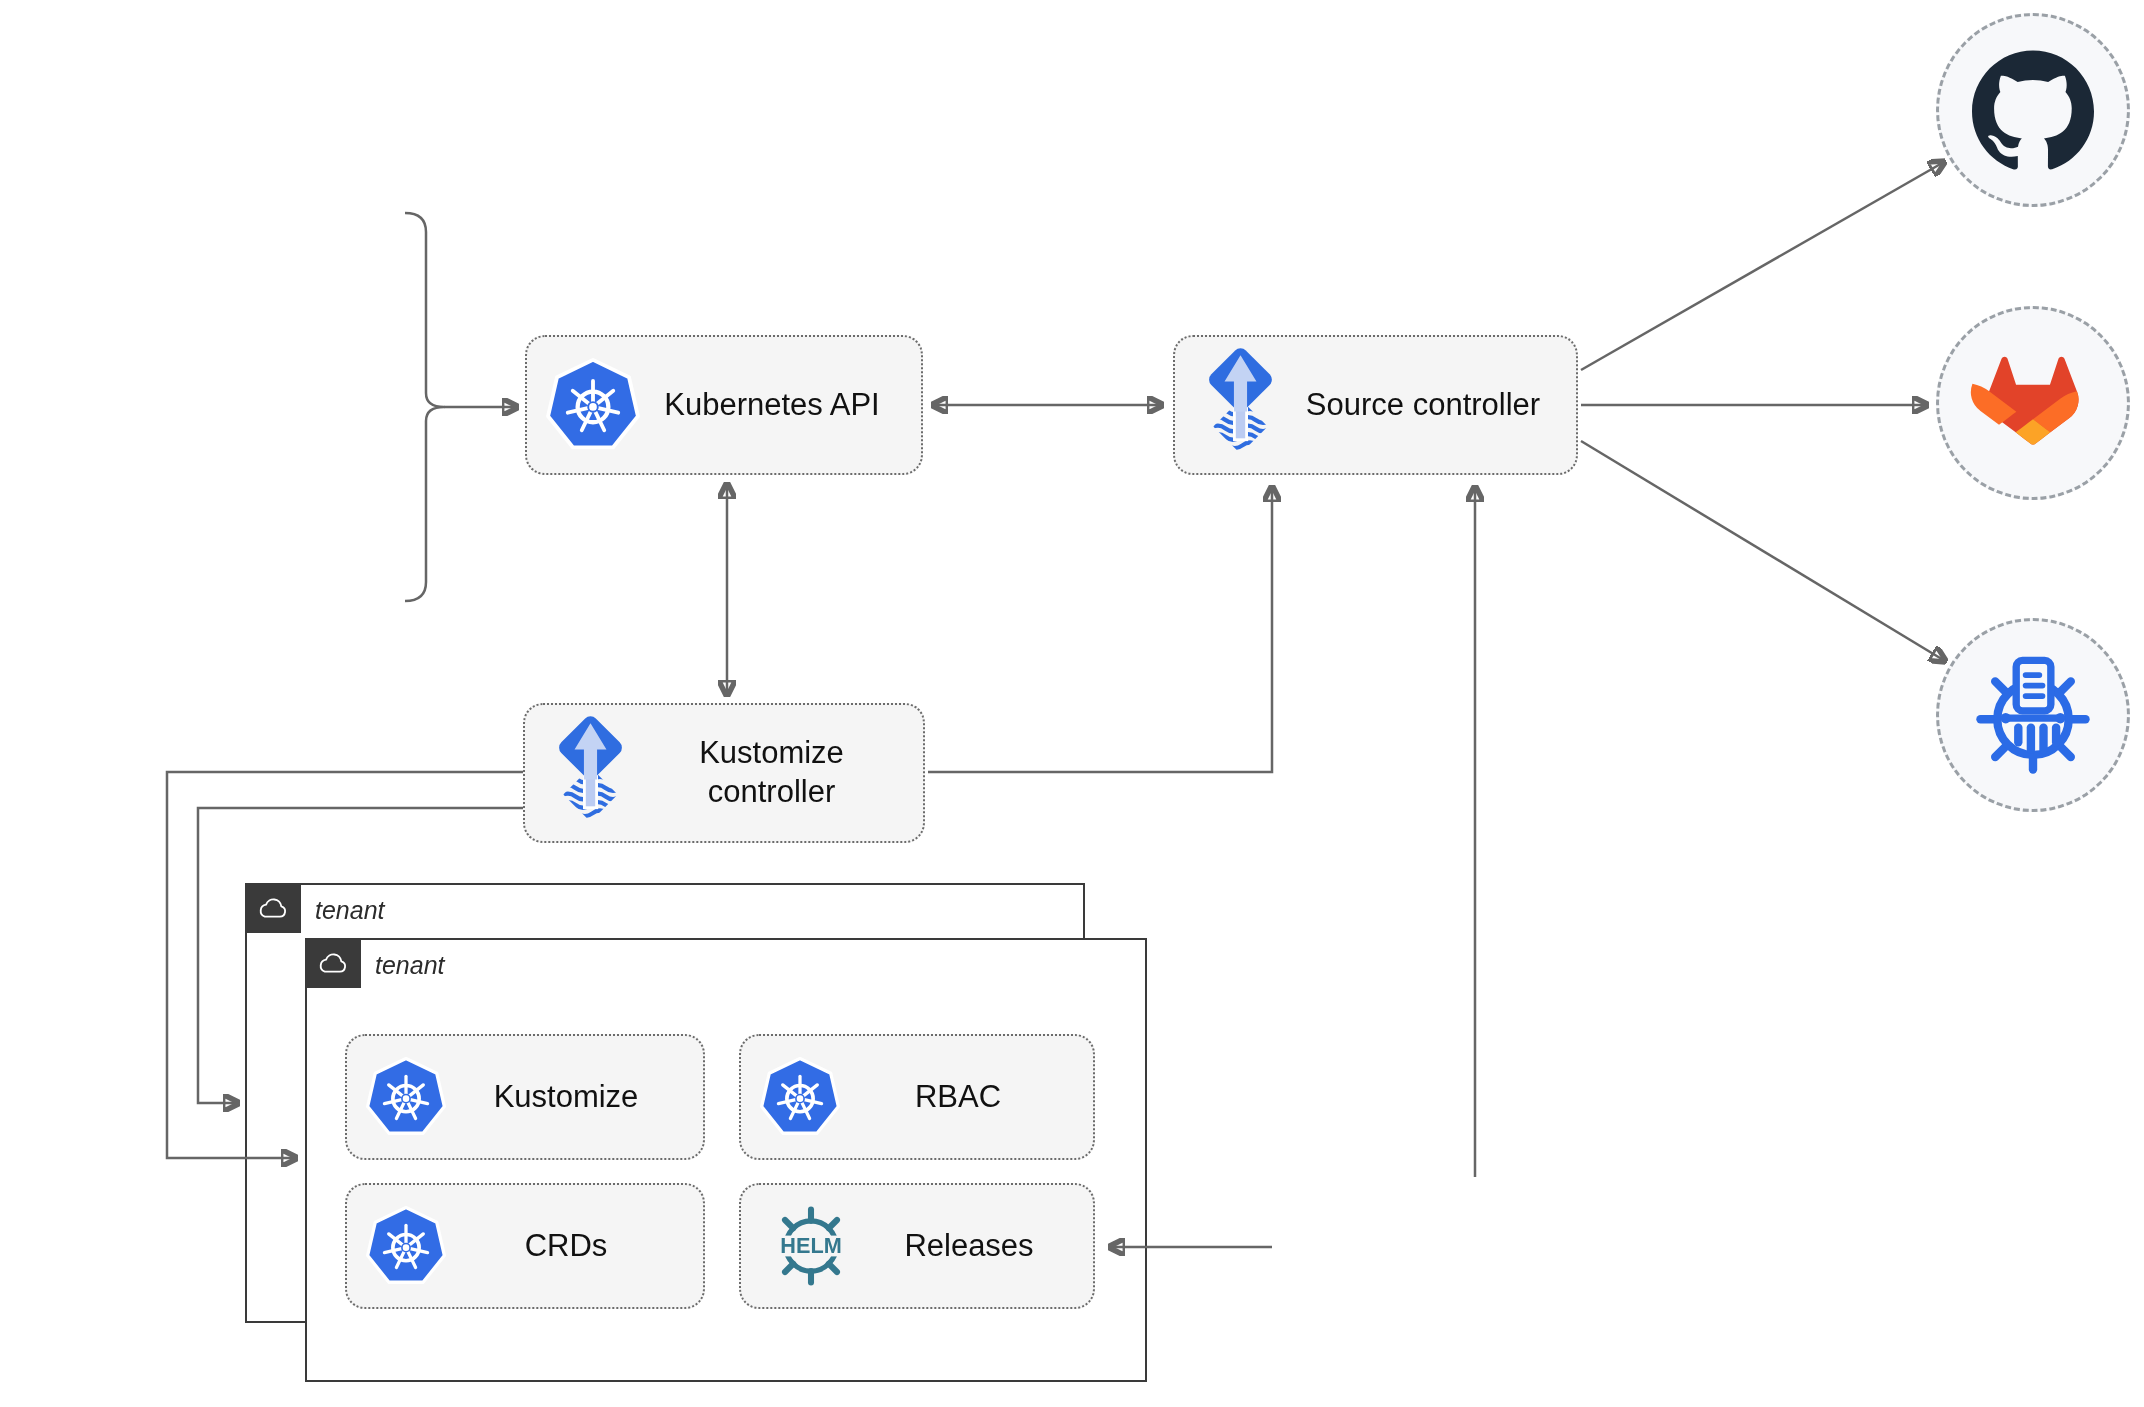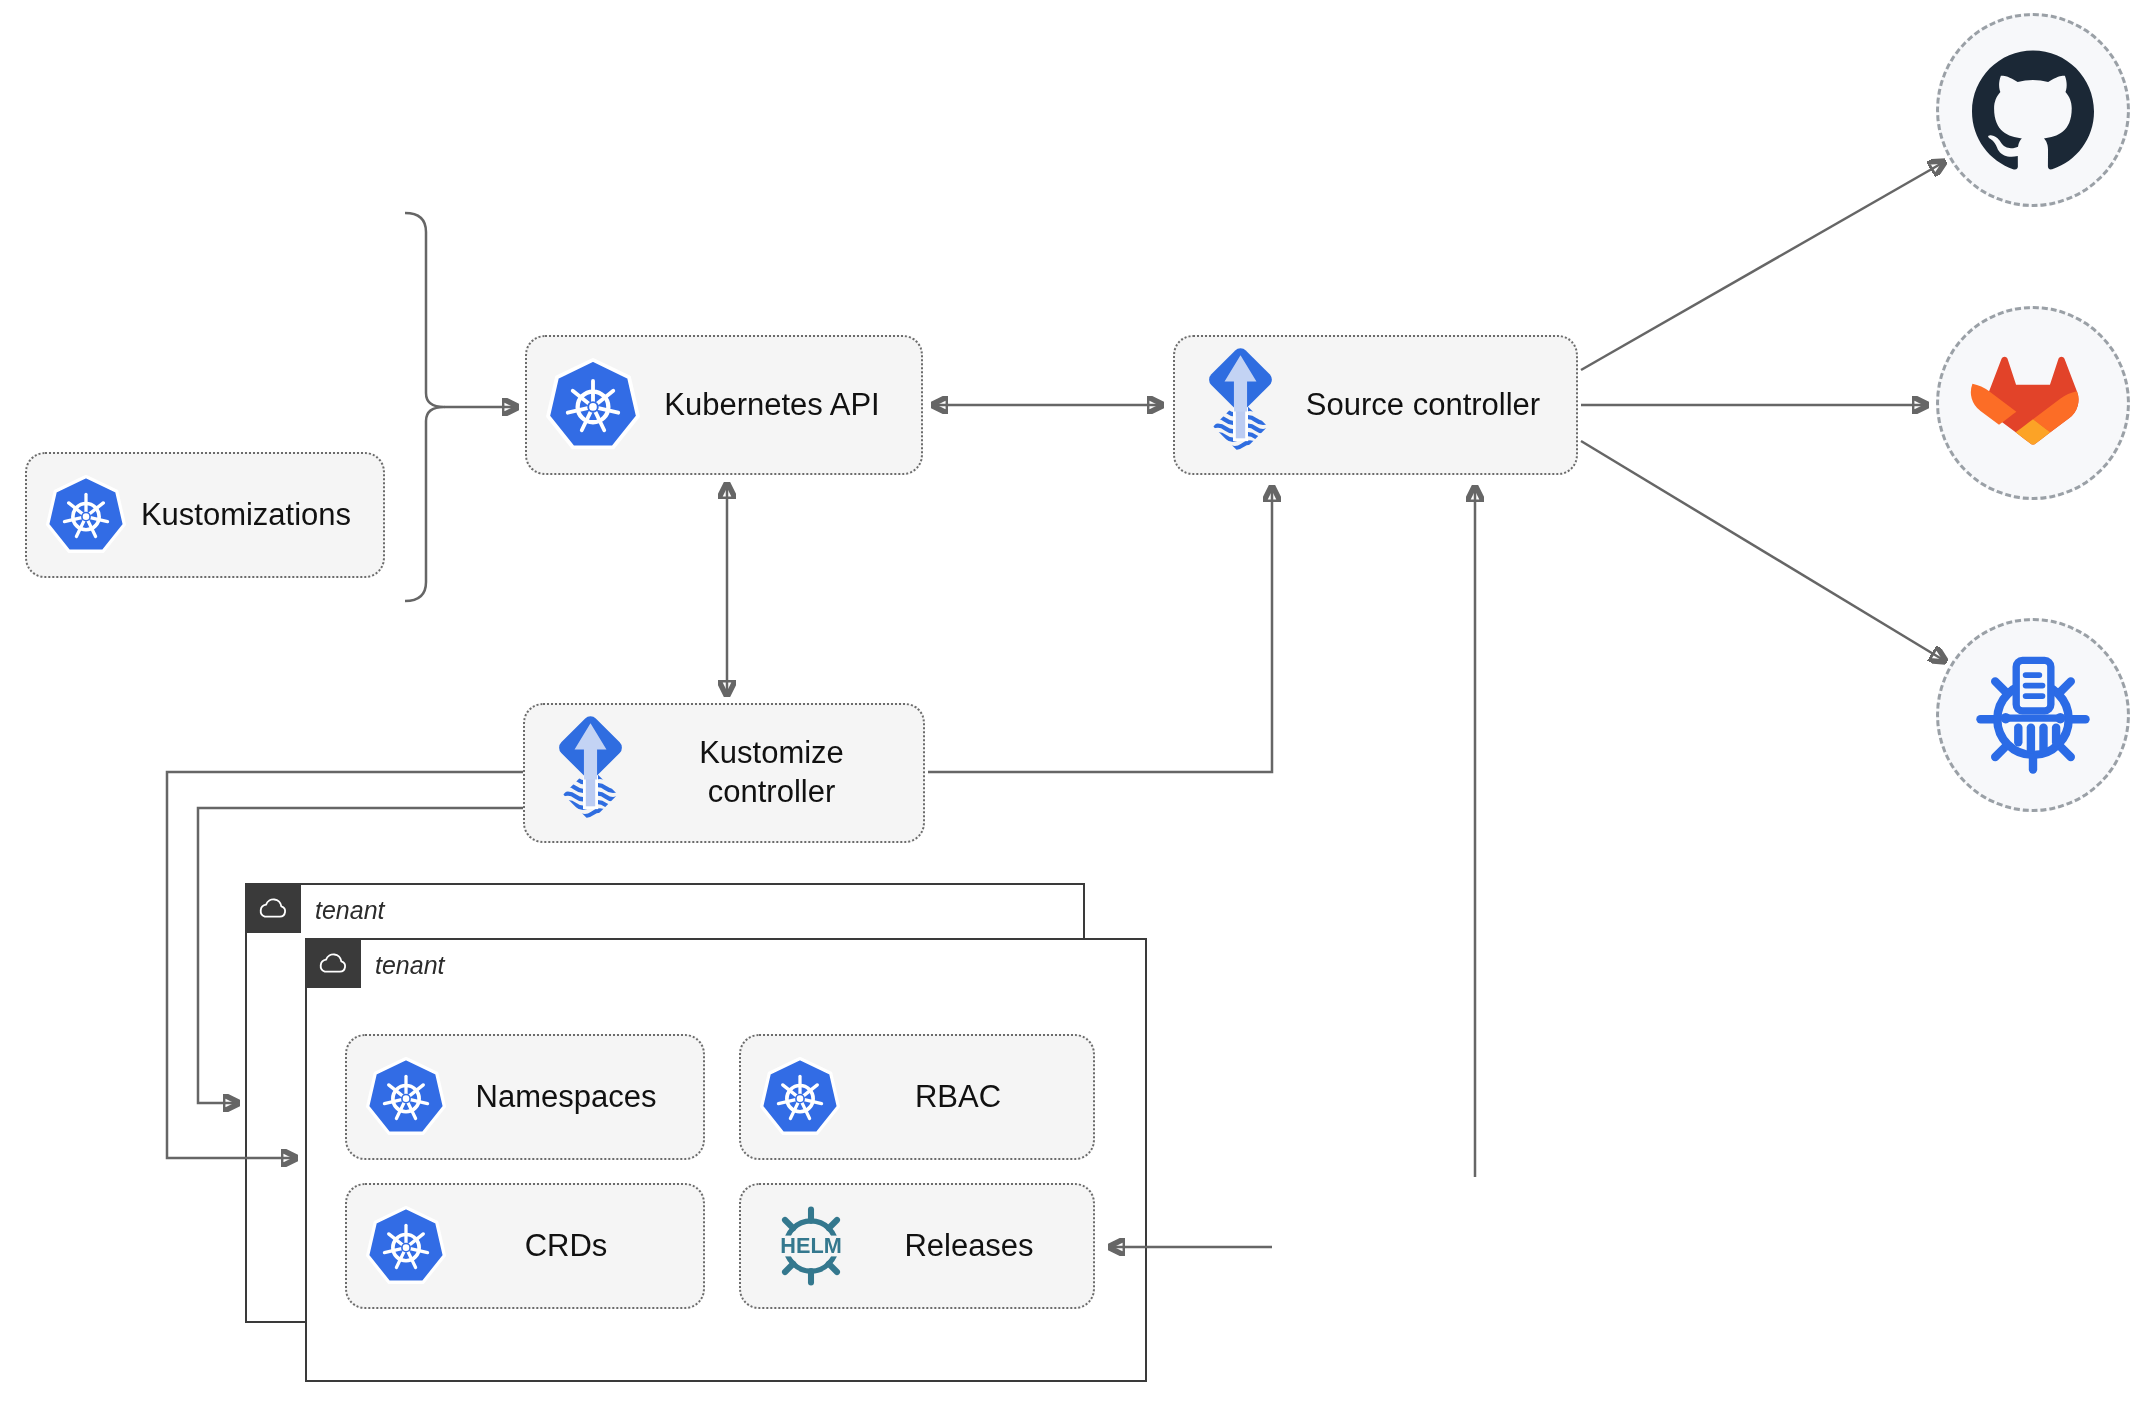--- a/index.html
+++ b/index.html
@@ -67,37 +67,20 @@
     <path marker-end="url(#arr)" d="M1475,1177 V487"></path>
     <path marker-end="url(#arr)" d="M1272,1247 H1110"></path>
     <path marker-end="url(#arr)" d="M523,772 H167 V1158 H296"></path>
     <path marker-end="url(#arr)" d="M523,808 H198 V1103 H238"></path>
     <path marker-end="url(#arr)" d="M1581,370 L1944,162"></path>
     <path marker-end="url(#arr)" d="M1581,405 H1927"></path>
     <path marker-end="url(#arr)" d="M1581,441 L1945,661"></path>
   </svg>
 
 
-  <div class="node" style="left:25px;top:452px;width:360px;height:126px;">
-    <svg class="ic" width="82" height="82" viewBox="0 0 100 100">
-      <polygon points="50,3 87.5,21.1 96.8,61.7 70.8,94.2 29.2,94.2 3.2,61.7 12.5,21.1" fill="#326ce5" stroke="#fff" stroke-width="4" stroke-linejoin="round"></polygon>
-      <g stroke="#fff" stroke-width="4" stroke-linecap="round">
-        <line x1="50" y1="52" x2="50" y2="25"></line>
-          <line x1="50" y1="52" x2="71.1" y2="35.2"></line>
-        <line x1="50" y1="52" x2="76.3" y2="58"></line>
-          <line x1="50" y1="52" x2="61.7" y2="76.3"></line>
-        <line x1="50" y1="52" x2="38.3" y2="76.3"></line>
-          <line x1="50" y1="52" x2="23.7" y2="58"></line>
-        <line x1="50" y1="52" x2="28.9" y2="35.2"></line>
-      </g>
-      <circle cx="50" cy="52" r="16" fill="none" stroke="#fff" stroke-width="4.5"></circle>
-      <circle cx="50" cy="52" r="5" fill="#fff" stroke="#326ce5" stroke-width="2"></circle>
-    </svg>
-    <div class="lbl">Kustomizations</div>
-  </div>
 
   <div class="node" style="left:525px;top:335px;width:398px;height:140px;">
     <svg class="ic" width="96" height="96" viewBox="0 0 100 100">
       <polygon points="50,3 87.5,21.1 96.8,61.7 70.8,94.2 29.2,94.2 3.2,61.7 12.5,21.1" fill="#326ce5" stroke="#fff" stroke-width="4" stroke-linejoin="round"></polygon>
       <g stroke="#fff" stroke-width="4" stroke-linecap="round">
         <line x1="50" y1="52" x2="50" y2="25"></line>
           <line x1="50" y1="52" x2="71.1" y2="35.2"></line>
         <line x1="50" y1="52" x2="76.3" y2="58"></line>
           <line x1="50" y1="52" x2="61.7" y2="76.3"></line>
         <line x1="50" y1="52" x2="38.3" y2="76.3"></line>
@@ -161,21 +144,21 @@
           <line x1="50" y1="52" x2="71.1" y2="35.2"></line>
         <line x1="50" y1="52" x2="76.3" y2="58"></line>
           <line x1="50" y1="52" x2="61.7" y2="76.3"></line>
         <line x1="50" y1="52" x2="38.3" y2="76.3"></line>
           <line x1="50" y1="52" x2="23.7" y2="58"></line>
         <line x1="50" y1="52" x2="28.9" y2="35.2"></line>
       </g>
       <circle cx="50" cy="52" r="16" fill="none" stroke="#fff" stroke-width="4.5"></circle>
       <circle cx="50" cy="52" r="5" fill="#fff" stroke="#326ce5" stroke-width="2"></circle>
     </svg>
-    <div class="lbl">Namespaces</div>
+    <div class="lbl">Kustomize</div>
   </div>
 
   <div class="node" style="left:739px;top:1034px;width:356px;height:126px;">
     <svg class="ic" width="82" height="82" viewBox="0 0 100 100">
       <polygon points="50,3 87.5,21.1 96.8,61.7 70.8,94.2 29.2,94.2 3.2,61.7 12.5,21.1" fill="#326ce5" stroke="#fff" stroke-width="4" stroke-linejoin="round"></polygon>
       <g stroke="#fff" stroke-width="4" stroke-linecap="round">
         <line x1="50" y1="52" x2="50" y2="25"></line>
           <line x1="50" y1="52" x2="71.1" y2="35.2"></line>
         <line x1="50" y1="52" x2="76.3" y2="58"></line>
           <line x1="50" y1="52" x2="61.7" y2="76.3"></line>

